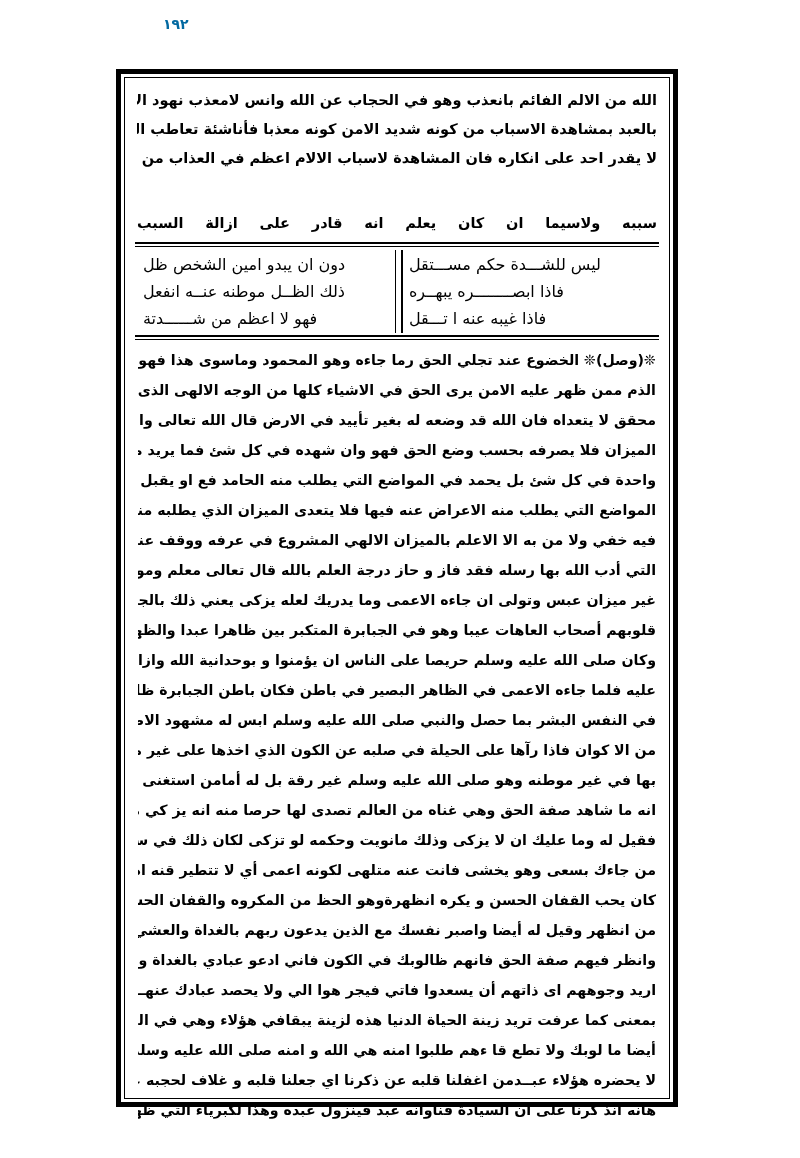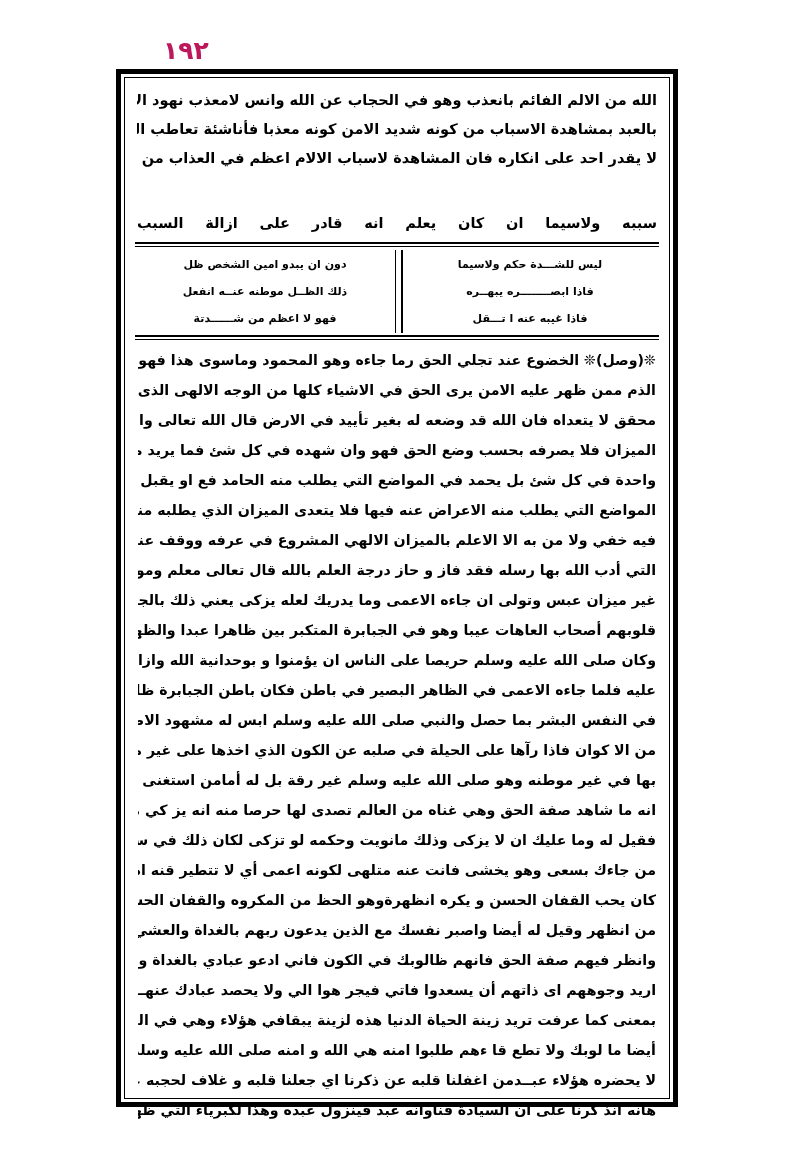--- a/index.html
+++ b/index.html
@@ -12,25 +12,25 @@
     height: 1158px;
     position: relative;
     font-family: "DejaVu Sans", sans-serif;
     overflow: hidden;
   }
 
   
   .folio {
     position: absolute;
     left: 163px;
-    top: 36px;
+    top: 16px;
     font-family: "DejaVu Sans", sans-serif;
-    font-size: 25px;
+    font-size: 14px;
     font-weight: 700;
-    color: #be185d;
+    color: #0369a1;
     letter-spacing: 1px;
     direction: rtl;
     unicode-bidi: bidi-override;
   }
 
   
   .page-frame {
     position: absolute;
     left: 116px;
     top: 69px;
@@ -112,29 +112,29 @@
   }
   .verse-col.right::after {
     content: "";
   }
   .verse-divider {
     width: 0;
     border-left: 1.2px solid #000;
     margin: 0 2px;
   }
   .verse-line {
-    font-size: 11px;
+    font-size: 16px;
     line-height: 27px;
     height: 27px;
-    font-weight: 700;
+    font-weight: 400;
     white-space: nowrap;
     overflow: hidden;
     direction: rtl;
     unicode-bidi: plaintext;
-    text-align: center;
+    text-align: left;
     letter-spacing: 0.5px;
   }
   .body-block { padding: 5px 7px 0 7px; }
   .body-block .ar-line {
     font-size: 14.2px;
     line-height: 30px;
     height: 30px;
   }
   .body-block .ar-line.fasl {
     letter-spacing: 0.3px;
@@ -155,21 +155,21 @@
       <div class="ar-line">بالعبد بمشاهدة الاسباب من كونه شديد الامن كونه معذبا فأناشئة تعاطب الغير ولابد وهذا</div>
       <div class="ar-line">لا يقدر احد على انكاره فان المشاهدة لاسباب الالام اعظم في العذاب من يجد الالم ولم يشهد</div>
       <div class="ar-line last">سببه ولاسيما ان كان يعلم انه قادر على ازالة السبب</div>
     </div>
 
     <div class="verse-rule-top"></div>
 
     <div class="verse-table">
 
       <div class="verse-col right">
-        <div class="verse-line">ليس للشـــدة حكم ولاسيما</div>
+        <div class="verse-line">ليس للشـــدة حكم مســـتقل</div>
         <div class="verse-line">فاذا ابصــــــــره يبهــره</div>
         <div class="verse-line">فاذا غيبه عنه ا تـــقل</div>
       </div>
 
       <div class="verse-divider"></div>
 
       <div class="verse-col left">
         <div class="verse-line">دون ان يبدو امين الشخص ظل</div>
         <div class="verse-line">ذلك الظــل موطنه عنــه انفعل</div>
         <div class="verse-line">فهو لا اعظم من شــــــدتة</div>

